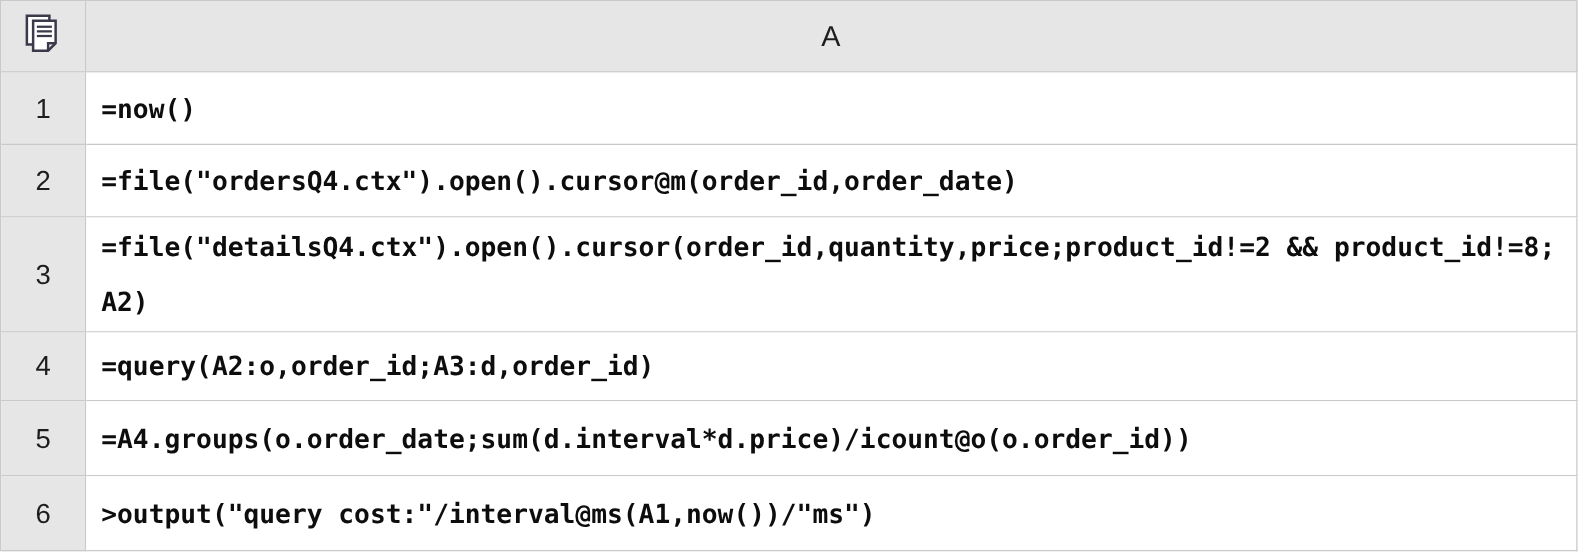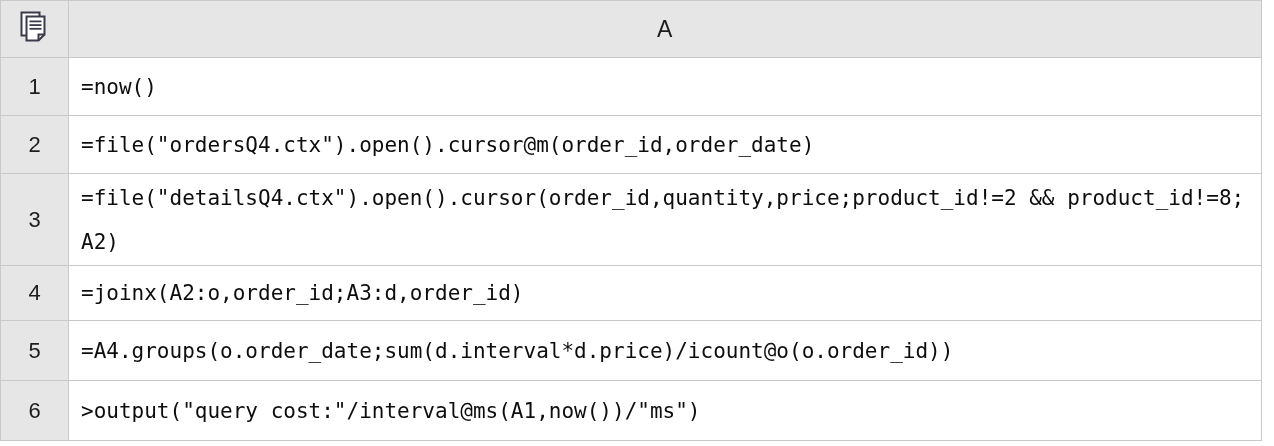--- a/index.html
+++ b/index.html
@@ -86,20 +86,21 @@
     display: flex;
     align-items: center;
     padding: 0 8px 0 12px;
     font-family: "DejaVu Sans Mono", monospace;
     font-size: 21px;
     line-height: 44px;
     color: #0d0d0d;
     white-space: pre-wrap;
     word-break: break-all;
     overflow: hidden;
+    font-weight: bold;
   }
   .cell .cell-text { display: block; }
 
   .r1 { height: 58px; }
   .r2 { height: 58px; }
   .r3 { height: 92px; }
   .r3 .cell { align-items: center; }
   .r4 { height: 55px; }
   .r5 { height: 60px; }
   .r6 { height: 60px; }
@@ -141,21 +142,21 @@
     <div class="cell"><span class="cell-text">=file("ordersQ4.ctx").open().cursor@m(order_id,order_date)</span></div>
   </div>
 
   <div class="grid-row r3">
     <div class="row-num-cell">3</div>
     <div class="cell"><span class="cell-text">=file("detailsQ4.ctx").open().cursor(order_id,quantity,price;product_id!=2 &amp;&amp; product_id!=8;A2)</span></div>
   </div>
 
   <div class="grid-row r4">
     <div class="row-num-cell">4</div>
-    <div class="cell"><span class="cell-text">=joinx(A2:o,order_id;A3:d,order_id)</span></div>
+    <div class="cell"><span class="cell-text">=query(A2:o,order_id;A3:d,order_id)</span></div>
   </div>
 
   <div class="grid-row r5">
     <div class="row-num-cell">5</div>
     <div class="cell"><span class="cell-text">=A4.groups(o.order_date;sum(d.interval*d.price)/icount@o(o.order_id))</span></div>
   </div>
 
   <div class="grid-row r6">
     <div class="row-num-cell">6</div>
     <div class="cell"><span class="cell-text">&gt;output("query cost:"/interval@ms(A1,now())/"ms")</span></div>

